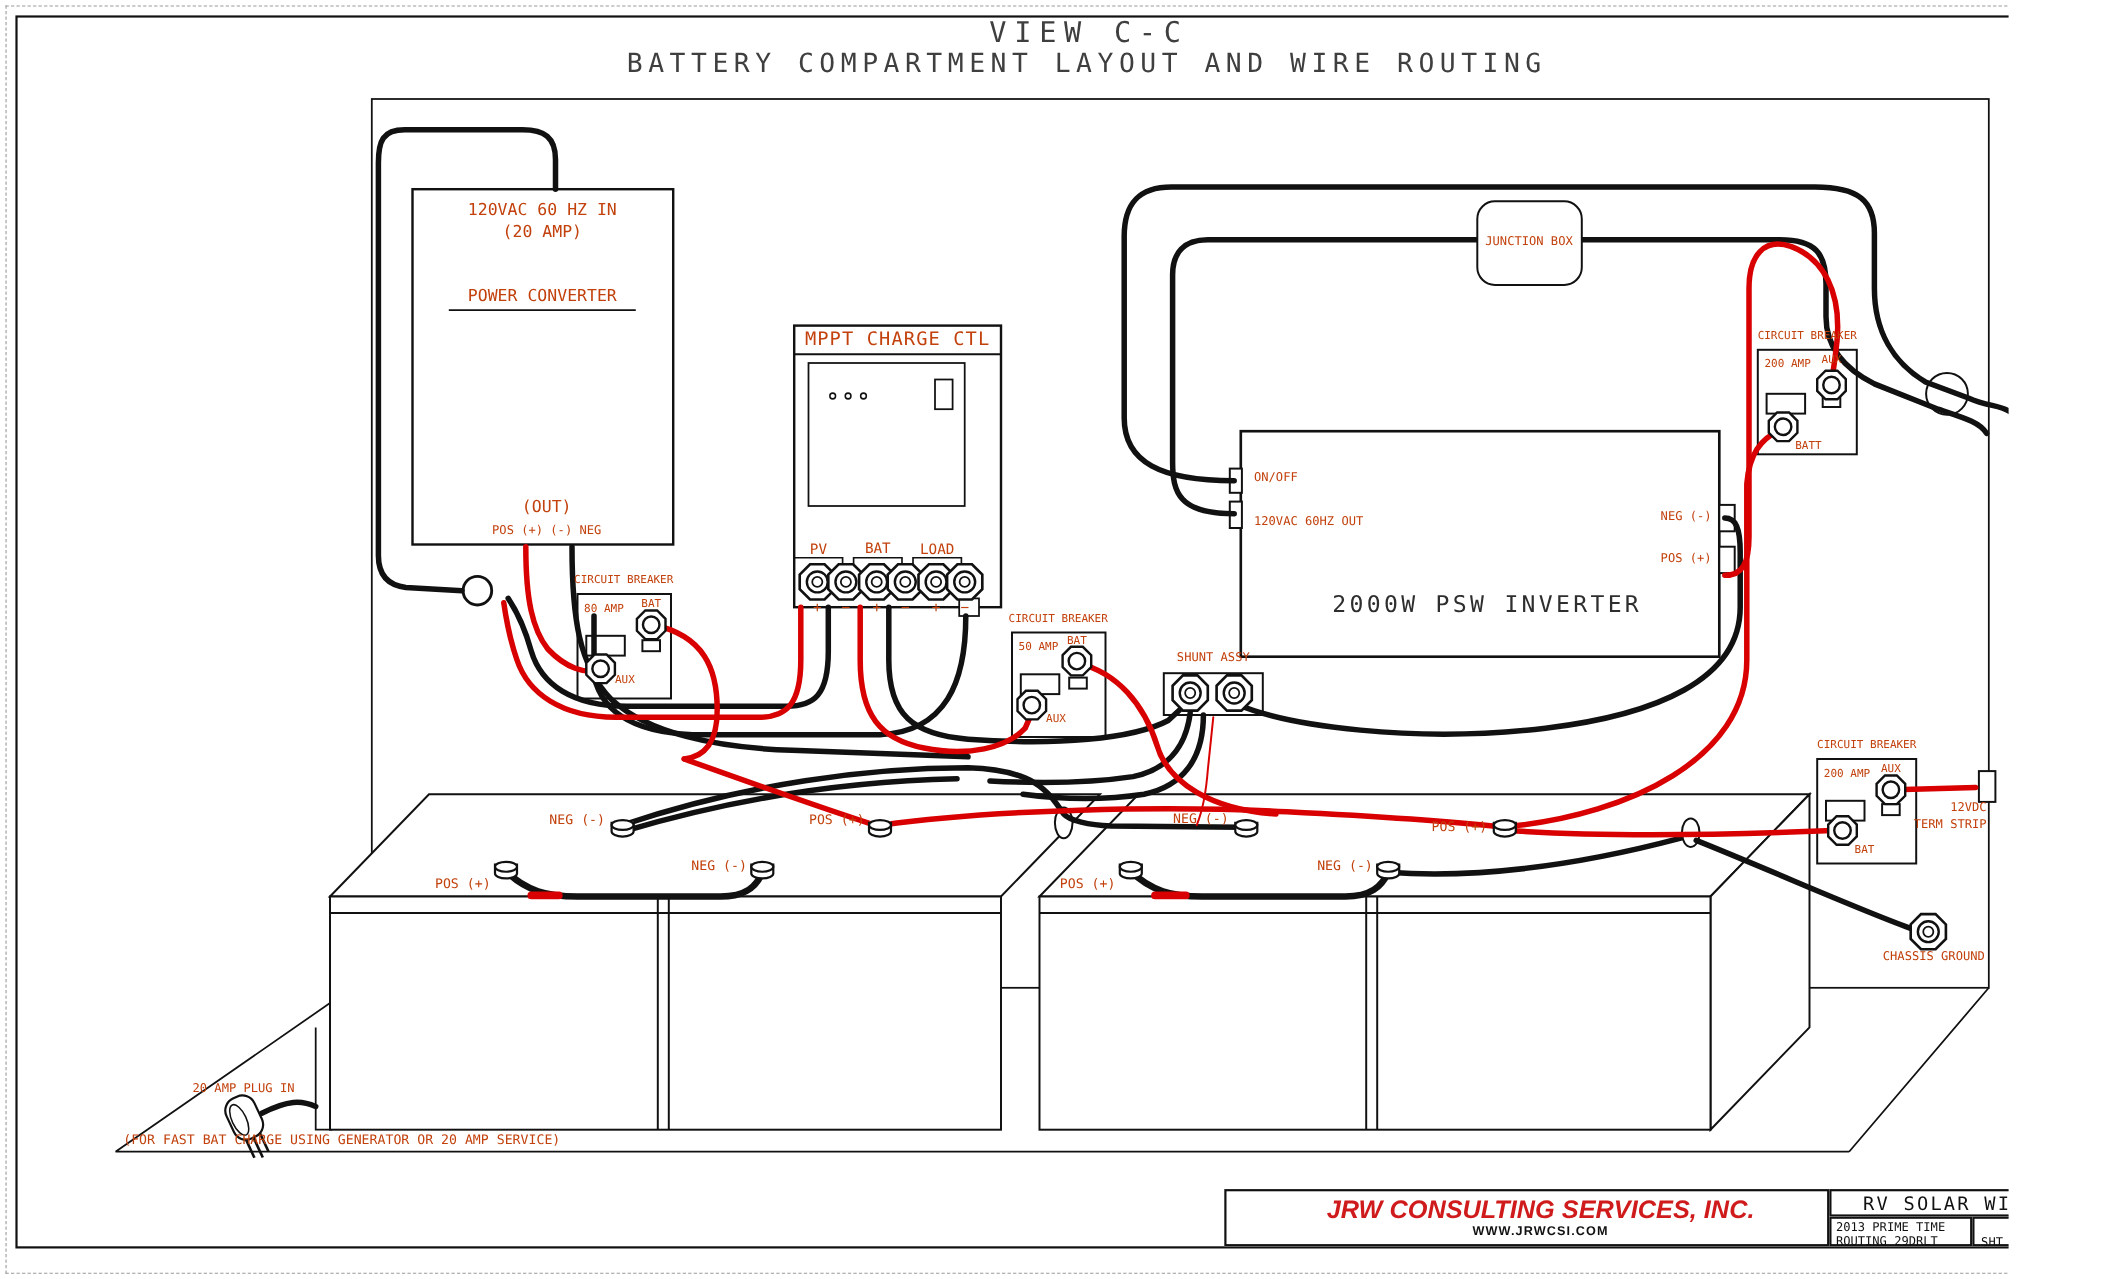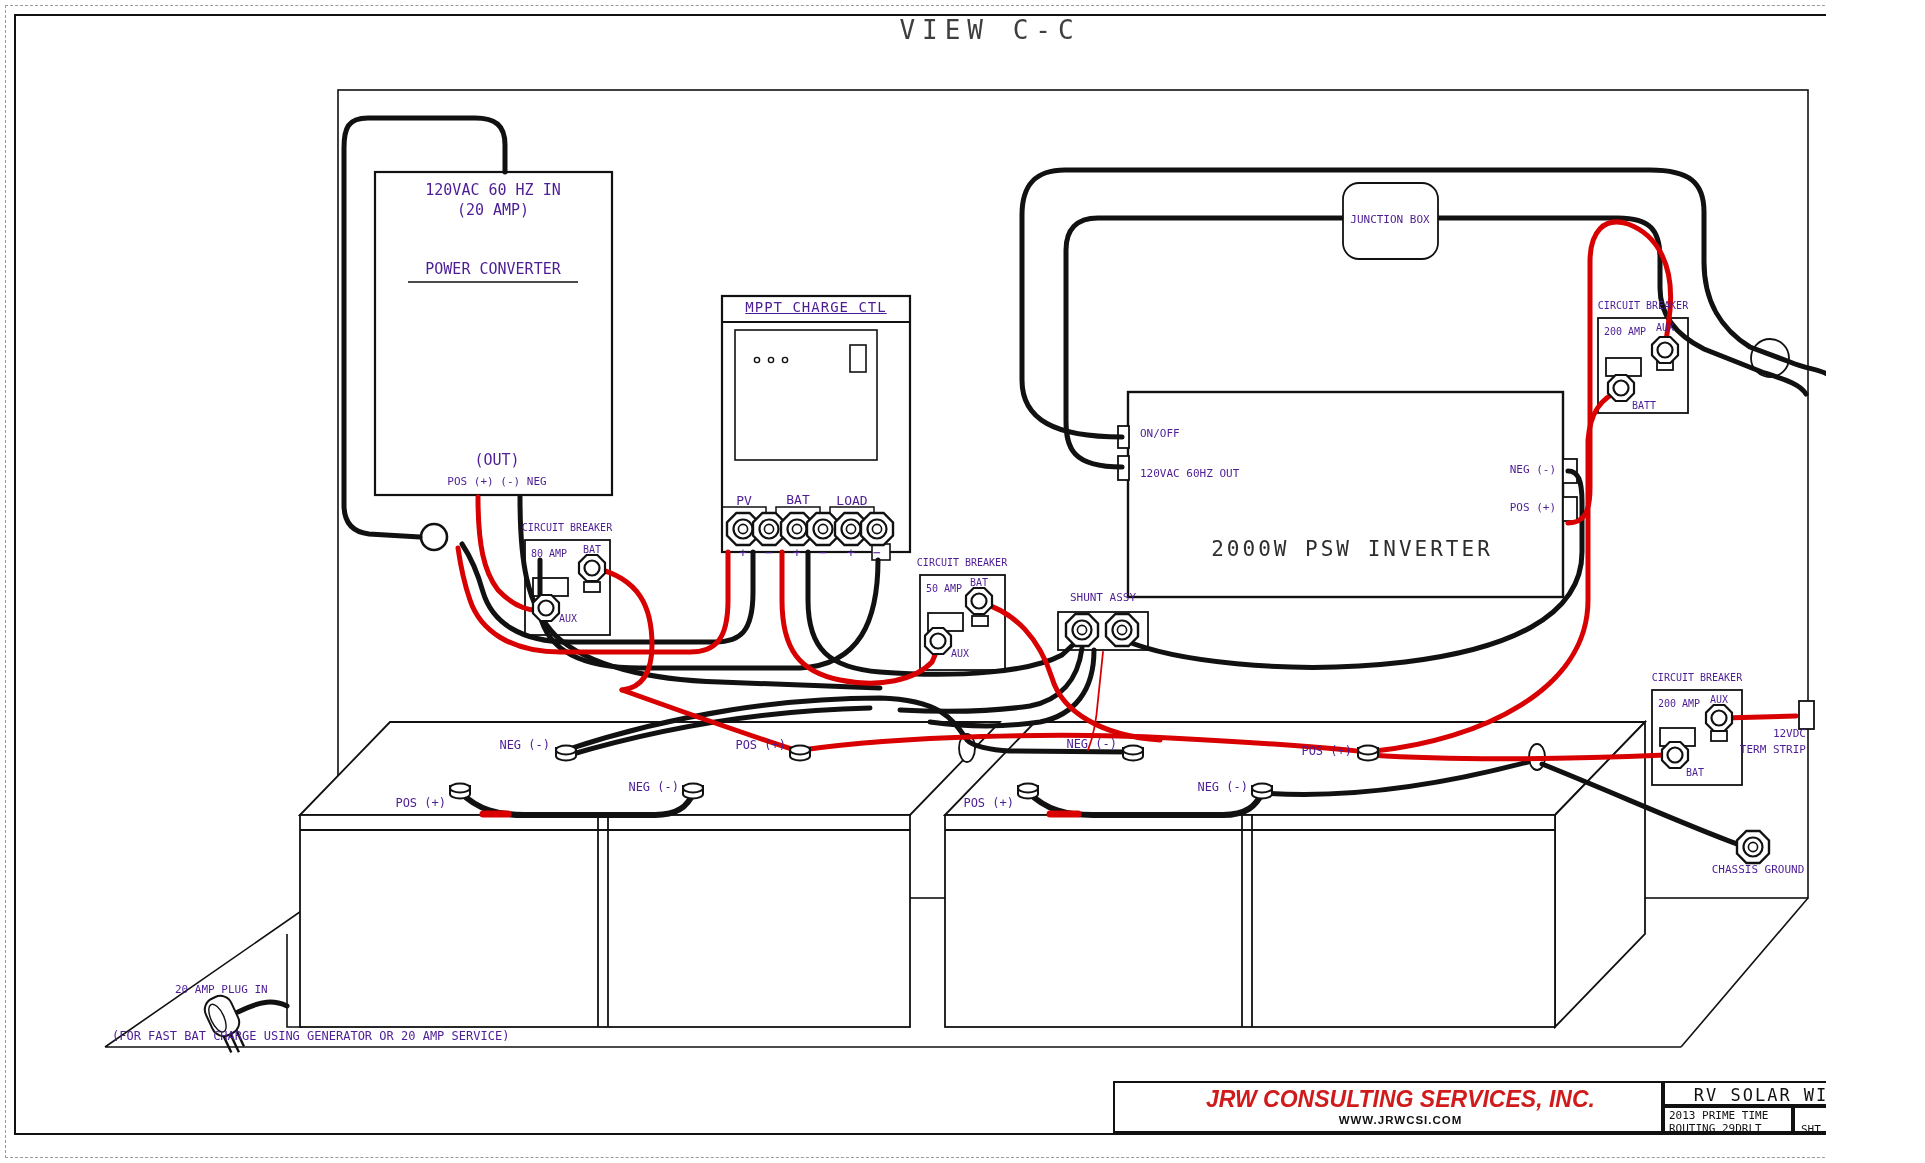--- a/index.html
+++ b/index.html
@@ -2,26 +2,26 @@
 <html><head>
 <meta charset="utf-8">
 <style>
   html,body{margin:0;padding:0;background:#fff;}
   #page{position:relative;width:1826px;height:1163px;background:#fff;overflow:hidden;
         font-family:"DejaVu Sans Mono",monospace;color:#111;}
   #wires{position:absolute;left:0;top:0;}
   .border-dashed{position:absolute;left:5px;top:5px;width:1913px;height:1151px;
         border:1.5px dashed #9a9a9a;}
   .frame{position:absolute;left:14px;top:14px;width:1892px;height:1117px;border:2.5px solid #111;}
-  .lbl{position:absolute;white-space:nowrap;font-size:11px;line-height:1.1;color:#4c1d95;}
+  .lbl{position:absolute;white-space:nowrap;font-size:11px;line-height:1.1;color:#c2410c;}
   .c{transform:translateX(-50%);}
   .r{transform:translateX(-100%);}
   .title1{font-size:26px;letter-spacing:7px;color:#3f3f3f;}
   .title2{font-size:24px;letter-spacing:5px;color:#3f3f3f;}
-  .box-title{font-size:14px;letter-spacing:1px;text-decoration:underline;}
+  .box-title{font-size:17px;letter-spacing:1px;}
   .fs10{font-size:10px;}.fs105{font-size:11px;}.fs12{font-size:12px;}
   .fs13{font-size:13px;}.fs14{font-size:15px;}.fs15{font-size:15px;}
   .inv-name{font-size:21px;letter-spacing:3px;color:#2e2e2e;}
   
   .tb{position:absolute;border:2px solid #111;background:#fff;box-sizing:border-box;}
   .tb-company{font-family:"Liberation Sans",sans-serif;font-weight:bold;font-style:italic;
         font-size:23px;color:#cf1b1b;text-align:center;margin-top:3px;}
   .tb-web{font-family:"Liberation Sans",sans-serif;font-weight:bold;font-size:11.5px;
         text-align:center;letter-spacing:1px;margin-top:1px;}
   .tb-proj{font-size:17px;letter-spacing:2px;text-align:center;margin-top:2px;}
@@ -204,20 +204,21 @@
     <g transform="translate(222,1016) rotate(-25)">
       <rect x="-14" y="-20" width="28" height="40" rx="12" fill="#fff" stroke="#111" stroke-width="2"></rect>
       <ellipse cx="-5" cy="0" rx="6.5" ry="15" fill="#fff" stroke="#111" stroke-width="1.4"></ellipse>
       <line x1="-7" y1="19" x2="-7" y2="37" stroke="#111" stroke-width="2.4"></line>
       <line x1="0" y1="20" x2="0" y2="40" stroke="#111" stroke-width="2.4"></line>
       <line x1="7" y1="19" x2="7" y2="37" stroke="#111" stroke-width="2.4"></line>
     </g>
   </svg>
 
   <div class="lbl c title1" style="left:990px;top:16px;">VIEW C-C</div>
+  <div class="lbl c title2" style="left:988px;top:44px;">BATTERY  COMPARTMENT  LAYOUT  AND  WIRE  ROUTING</div>
 
   <div class="lbl c fs15" style="left:493px;top:182px;">120VAC 60 HZ IN</div>
   <div class="lbl c fs15" style="left:493px;top:202px;">(20 AMP)</div>
   <div class="lbl c fs15" style="left:493px;top:261px;">POWER CONVERTER</div>
   <div class="lbl c fs14" style="left:497px;top:452px;">(OUT)</div>
   <div class="lbl c fs105" style="left:497px;top:476px;">POS (+)  (-) NEG</div>
 
   <div class="lbl c box-title" style="left:816px;top:300px;">MPPT CHARGE CTL</div>
   <div class="lbl c fs13" style="left:744px;top:494px;">PV</div>
   <div class="lbl c fs13" style="left:798px;top:493px;">BAT</div>

